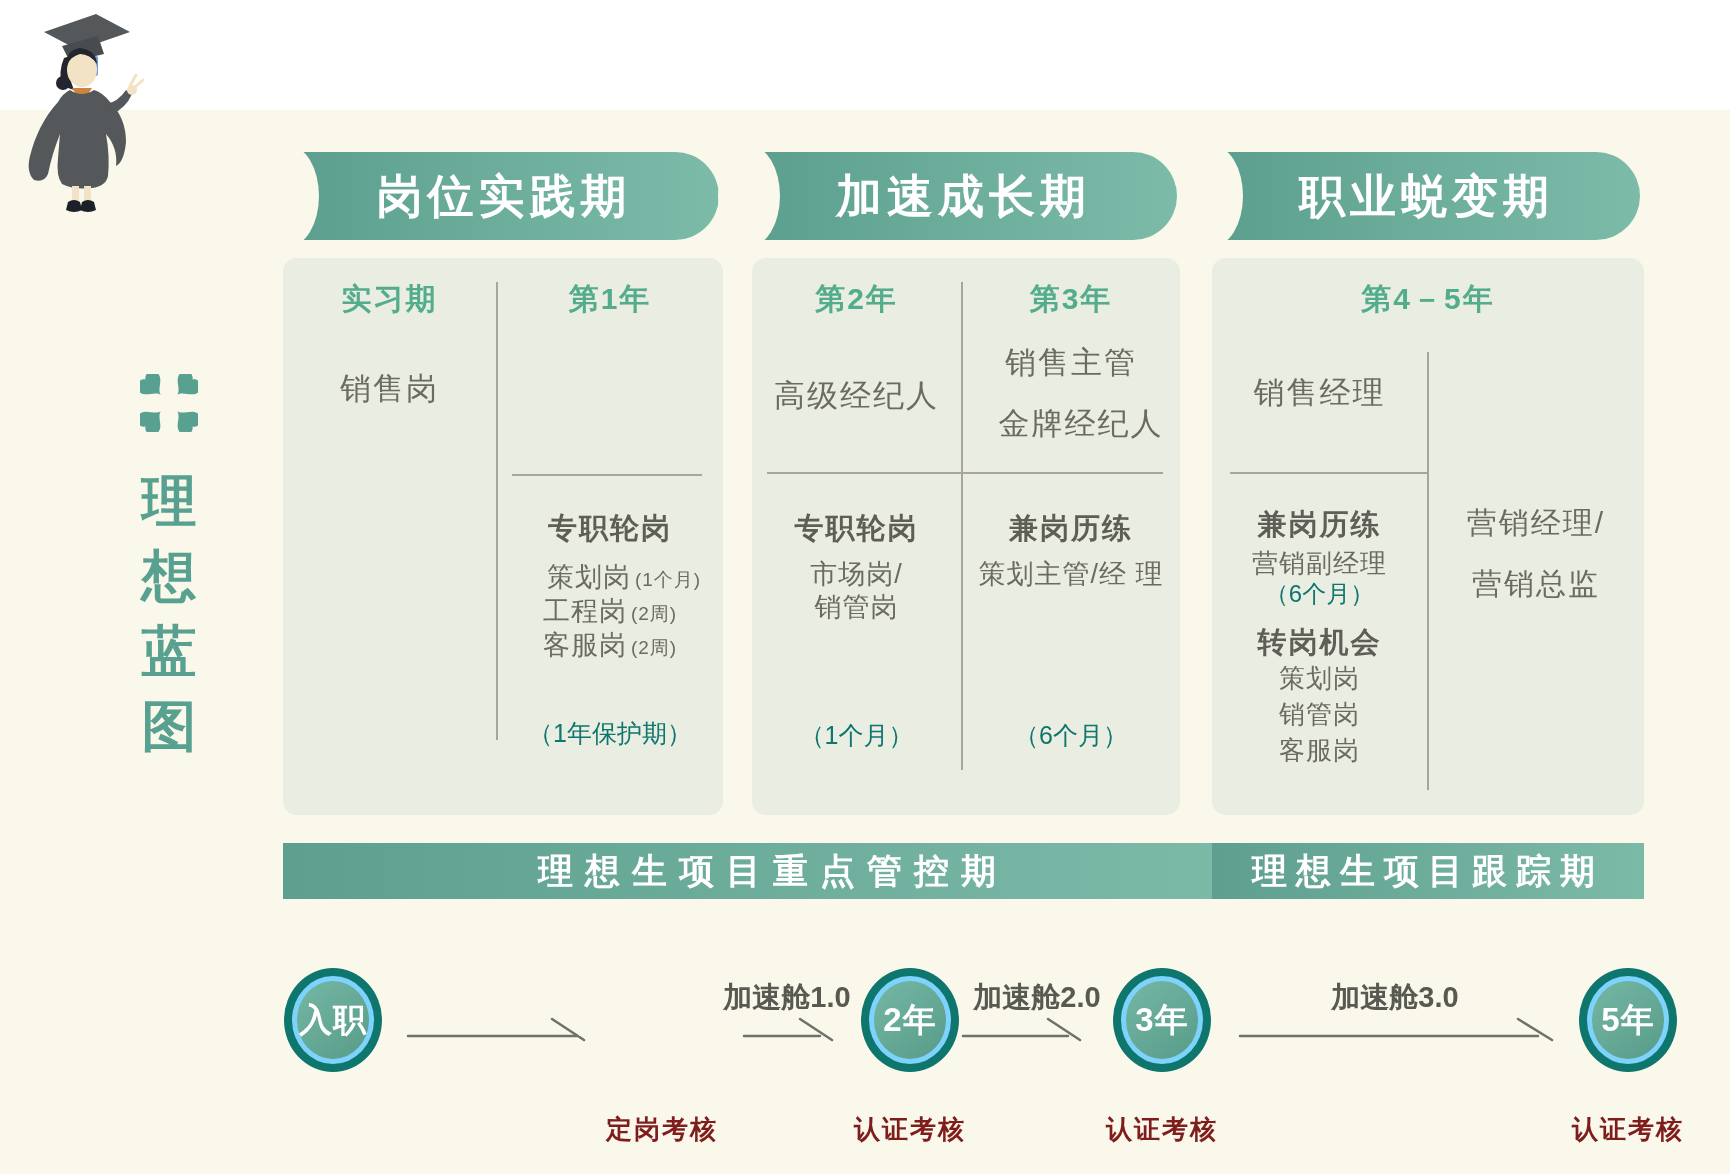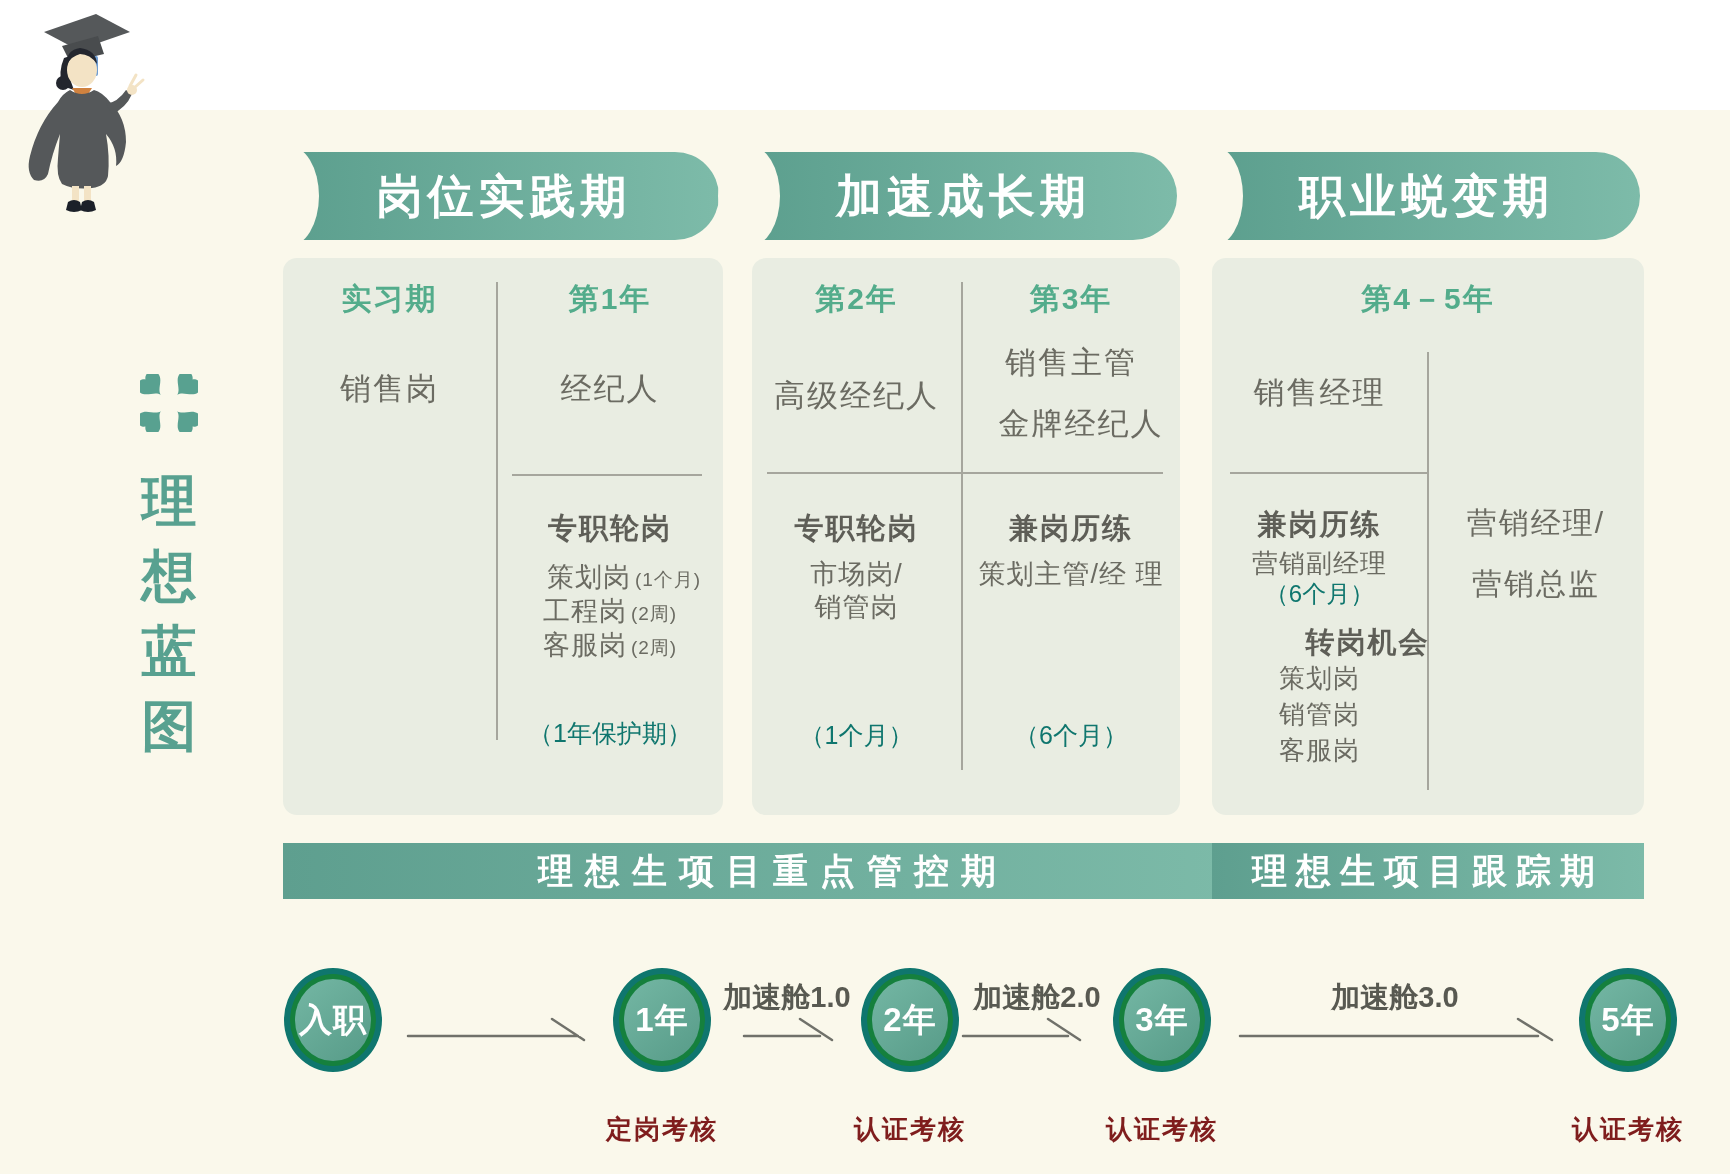--- a/index.html
+++ b/index.html
@@ -26,21 +26,21 @@
   .sub{font-size:29px;font-weight:700;color:#5E5E57;letter-spacing:2px;line-height:36px;}
   .item{font-size:27px;color:#6B6B62;line-height:33px;letter-spacing:1px;}
   .note{font-size:19px;color:#6B6B62;margin-left:4px;}
   .dur{font-size:25px;color:#0f766e;line-height:30px;}
 
   
   .bar{position:absolute;top:843px;height:56px;background:linear-gradient(90deg,#5E9F8F,#7CBAA8);
        color:#fff;font-weight:700;font-size:35px;line-height:56px;text-align:center;}
 
   
-  .node{position:absolute;width:98px;height:104px;border:6px solid #0f766e;border-radius:50%;background:#15803d;box-sizing:border-box;}
+  .node{position:absolute;width:98px;height:104px;border:8px solid #0f766e;border-radius:50%;background:#7dd3fc;box-sizing:border-box;}
   .node-inner{position:absolute;inset:5px;border-radius:50%;background:linear-gradient(140deg,#74B7A4,#579B88);
        color:#fff;display:flex;align-items:center;justify-content:center;font-size:33px;font-weight:700;letter-spacing:1px;}
   .arrow-label{position:absolute;width:220px;text-align:center;font-size:29px;font-weight:700;color:#585951;}
   .exam-label{position:absolute;width:200px;text-align:center;font-size:26px;font-weight:700;color:#7f1d1d;letter-spacing:2px;}
 
   
   .side-title{position:absolute;left:138px;top:464px;width:62px;text-align:center;}
   .side-char{font-size:55px;font-weight:700;color:#58A190;line-height:75px;}
 </style>
 </head>
@@ -96,21 +96,20 @@
   </div>
 
   <div class="panel" style="left:283px;width:440px;"></div>
   <div class="panel" style="left:752px;width:428px;"></div>
   <div class="panel" style="left:1212px;width:432px;"></div>
 
   <div class="line" style="left:496px;top:282px;width:2px;height:458px;"></div>
   <div class="abs center g-head" style="left:283px;top:280px;width:213px;">实习期</div>
   <div class="abs center g-head" style="left:497px;top:280px;width:226px;">第1年</div>
   <div class="abs center role" style="left:283px;top:370px;width:213px;">销售岗</div>
-  <div class="abs center role" style="left:497px;top:370px;width:226px;">经纪人</div>
   <div class="line" style="left:512px;top:474px;width:190px;height:2px;"></div>
   <div class="abs center sub" style="left:497px;top:510px;width:226px;">专职轮岗</div>
   <div class="abs center item" style="left:497px;top:561px;width:254px;">
     <span>策划岗</span><span class="note">(1个月)</span>
   </div>
   <div class="abs center item" style="left:497px;top:595px;width:226px;">
     <span>工程岗</span><span class="note">(2周)</span>
   </div>
   <div class="abs center item" style="left:497px;top:629px;width:226px;">
     <span>客服岗</span><span class="note">(2周)</span>
@@ -132,21 +131,21 @@
   <div class="abs center item" style="left:962px;top:558px;width:218px;">策划主管/经 理</div>
   <div class="abs center dur" style="left:962px;top:720px;width:218px;">（6个月）</div>
 
   <div class="abs center g-head" style="left:1212px;top:280px;width:432px;">第4－5年</div>
   <div class="line" style="left:1427px;top:352px;width:2px;height:438px;"></div>
   <div class="abs center role" style="left:1212px;top:374px;width:215px;">销售经理</div>
   <div class="line" style="left:1230px;top:472px;width:198px;height:2px;"></div>
   <div class="abs center sub" style="left:1212px;top:506px;width:215px;">兼岗历练</div>
   <div class="abs center item" style="left:1212px;top:547px;width:215px;font-size:26px;">营销副经理</div>
   <div class="abs center dur" style="left:1212px;top:579px;width:215px;font-size:24px;">（6个月）</div>
-  <div class="abs center sub" style="left:1212px;top:624px;width:215px;padding-left:48px;">转岗机会</div>
+  <div class="abs center sub" style="left:1212px;top:624px;width:215px;">转岗机会</div>
   <div class="abs center item" style="left:1212px;top:662px;width:215px;font-size:26px;">策划岗</div>
   <div class="abs center item" style="left:1212px;top:698px;width:215px;font-size:26px;">销管岗</div>
   <div class="abs center item" style="left:1212px;top:734px;width:215px;font-size:26px;">客服岗</div>
   <div class="abs center role" style="left:1428px;top:565px;width:216px;font-size:30px;">营销总监</div>
   <div class="abs center role" style="left:1428px;top:504px;width:216px;font-size:30px;">营销经理/</div>
 
   <div class="bar" style="left:283px;width:900px;letter-spacing:12px;padding-left:40px;">理想生项目重点管控期</div>
   <div class="bar" style="left:1212px;width:432px;letter-spacing:9px;">理想生项目跟踪期</div>
 
   <svg class="abs" style="left:0;top:0;" width="1730" height="1174" viewBox="0 0 1730 1174">
@@ -158,23 +157,20 @@
     </g>
   </svg>
 
   <div class="arrow-label" style="left:677px;top:978px;">加速舱1.0</div>
   <div class="arrow-label" style="left:927px;top:978px;">加速舱2.0</div>
   <div class="arrow-label" style="left:1285px;top:978px;">加速舱3.0</div>
 
   <div class="node" style="left:284px;top:968px;">
     <div class="node-inner">入职</div>
   </div>
-  <div class="node" style="left:613px;top:968px;">
-    <div class="node-inner">1年</div>
-  </div>
   <div class="node" style="left:861px;top:968px;">
     <div class="node-inner">2年</div>
   </div>
   <div class="node" style="left:1113px;top:968px;">
     <div class="node-inner">3年</div>
   </div>
   <div class="node" style="left:1579px;top:968px;">
     <div class="node-inner">5年</div>
   </div>
 

